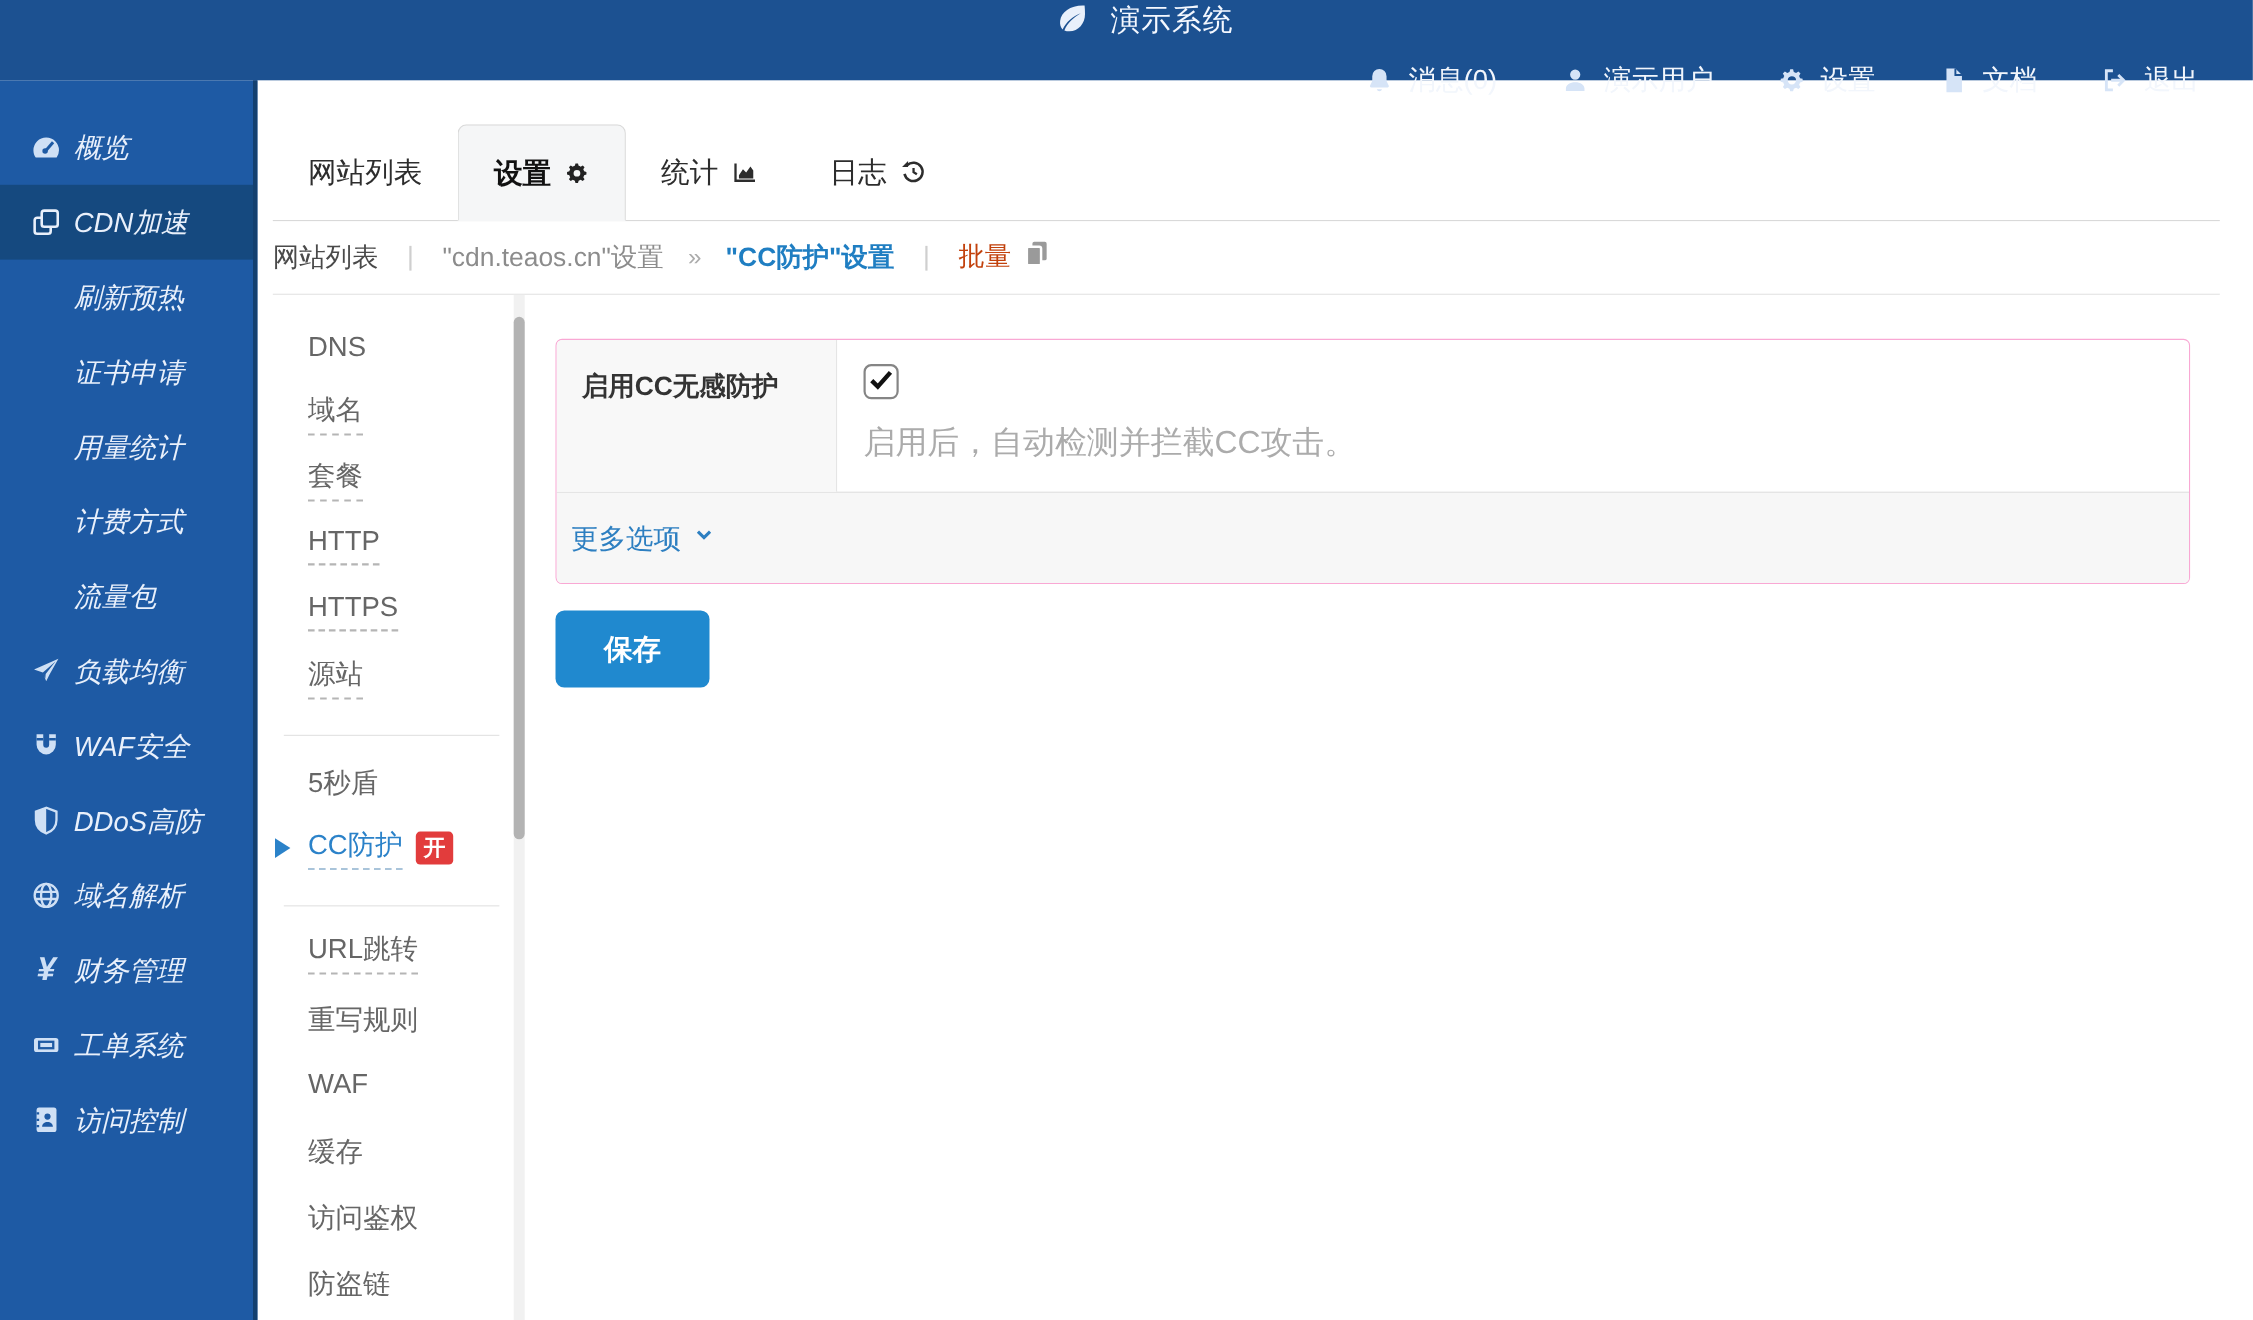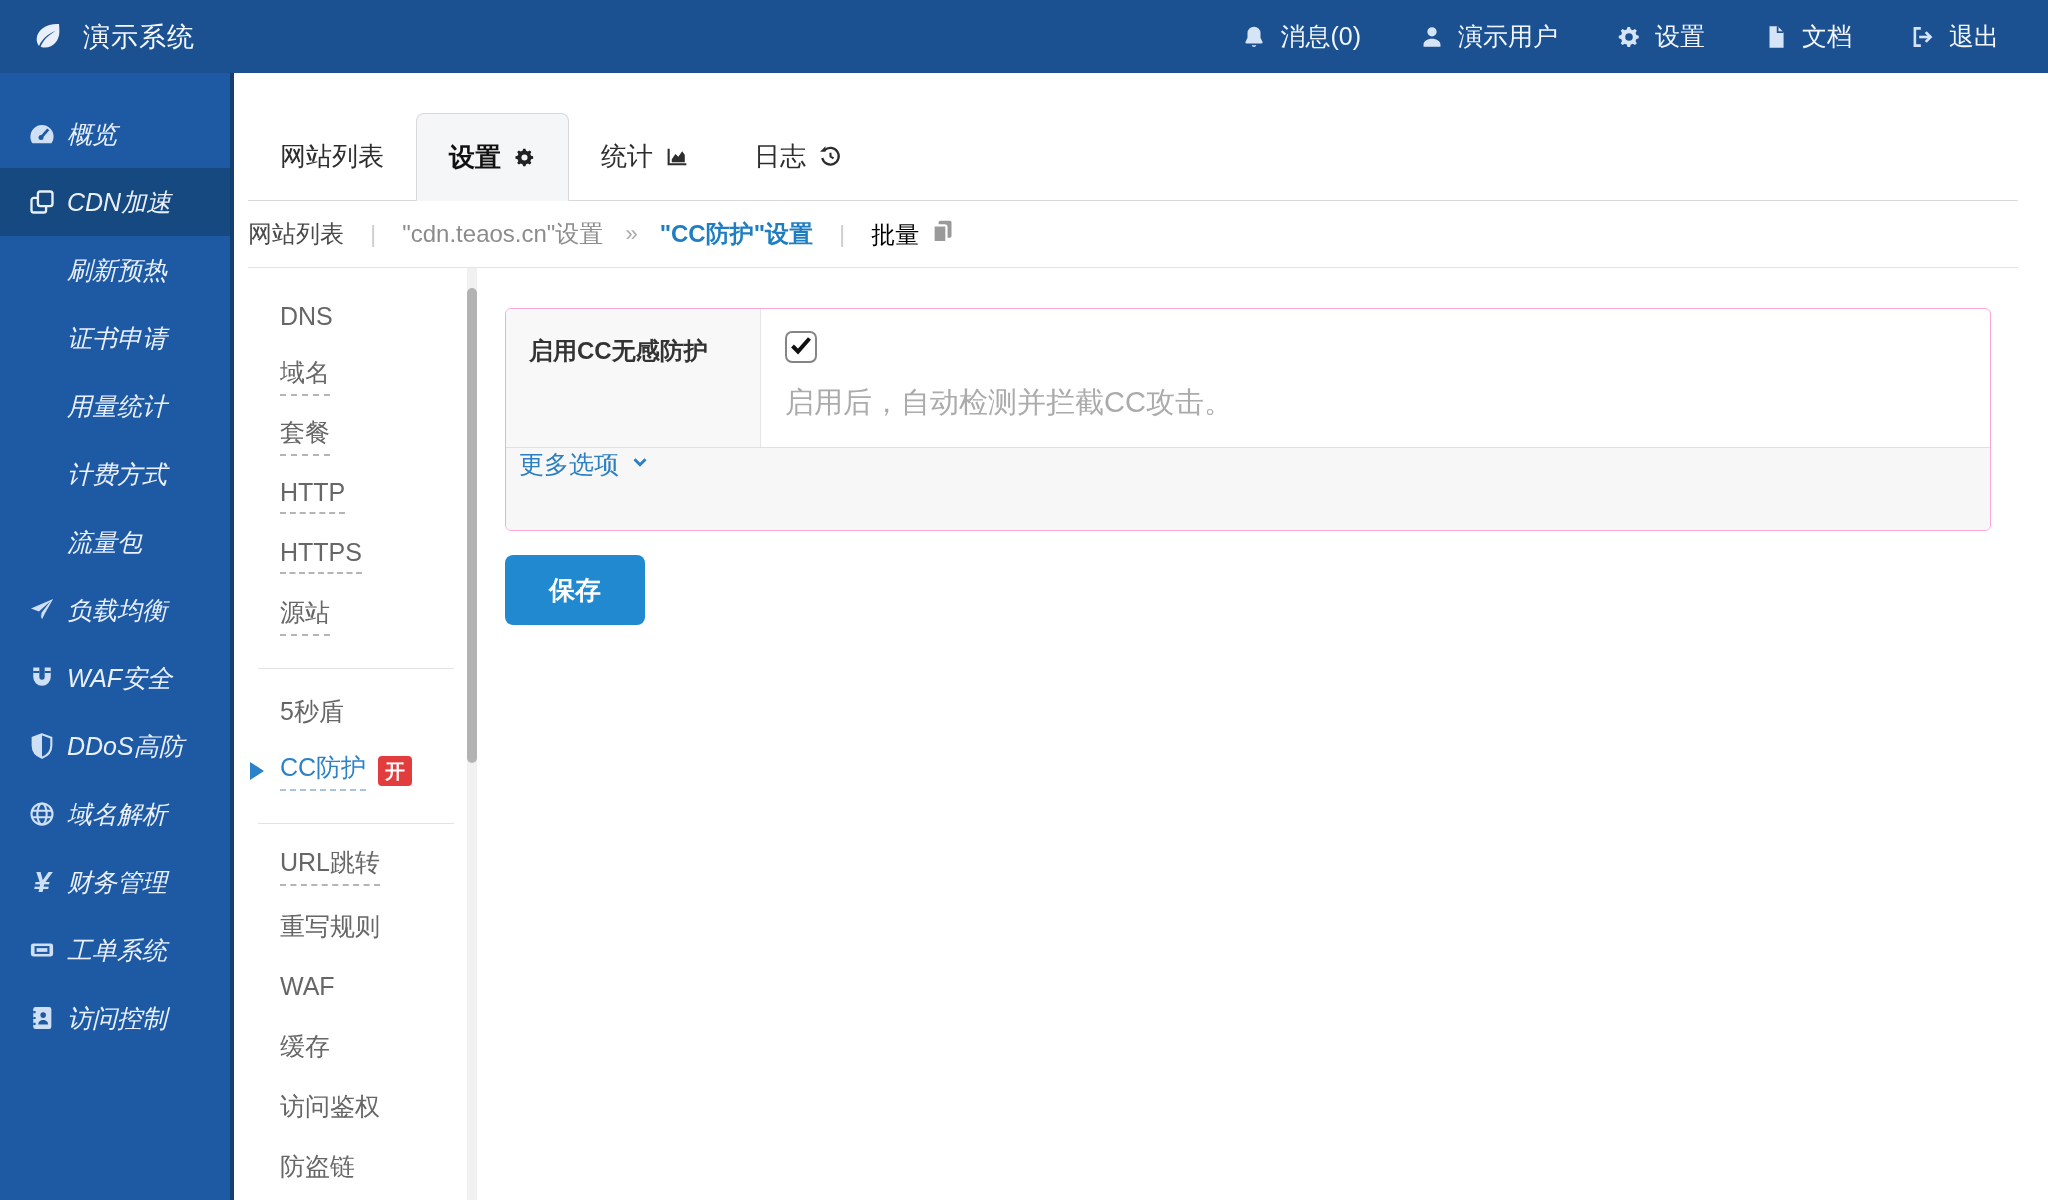--- a/index.html
+++ b/index.html
@@ -2,21 +2,21 @@
 <html><head>
 <meta charset="utf-8">
 <title>演示系统</title>
 <style>
   * { margin:0; padding:0; box-sizing:border-box; }
   html,body { width:2048px; height:1200px; overflow:hidden;
     font-family:"Liberation Sans","DejaVu Sans",sans-serif; background:#fff; color:#333; }
 
   
   .topbar { position:absolute; top:0; left:0; width:2048px; height:73px;
-    background:#1c5191; display:flex; align-items:center; z-index:30; }
+    background:#1c5191; display:flex; align-items:center; z-index:30;flex-direction:column; }
   .brand { display:flex; align-items:center; padding-left:33px; gap:20px; }
   .brand-title { color:#f4f8ff; font-size:27px; font-weight:500; letter-spacing:1px; }
   .topbar-menu { margin-left:auto; display:flex; align-items:center; padding-right:20px; }
   .topbar-item { display:flex; align-items:center; gap:13px; padding:0 29px; height:73px;
     color:#f2f6fc; font-size:25px; cursor:pointer; }
   .topbar-item svg { display:block; }
 
   
   .sidebar { position:absolute; top:73px; left:0; width:234px; height:1127px;
     background:#1e5aa4; border-right:4px solid #14406f; z-index:20; }
@@ -39,21 +39,21 @@
     margin-bottom:-1px; border-radius:8px 8px 0 0; font-weight:bold; color:#111; }
   .tab svg { display:block; }
 
   .breadcrumb { height:67px; display:flex; align-items:center; margin:0 30px 0 14px;
     border-bottom:1px solid #e3e3e3; font-size:24px; }
   .bc-first { color:#4a4a4a; cursor:pointer; }
   .bc-pipe { color:#cfcfcf; margin:0 26px; }
   .bc-prev { color:#8c8c8c; cursor:pointer; }
   .bc-arrow { color:#ababab; margin:0 22px; font-size:22px; }
   .bc-current { color:#1f7ec2; font-weight:bold; }
-  .bc-batch { color:#000000; display:flex; align-items:flex-end; gap:10px; cursor:pointer; }
+  .bc-batch { color:#c2410c; display:flex; align-items:flex-start; gap:10px; cursor:pointer; }
 
   .content-body { display:flex; height:932px; }
 
   
   .subnav { width:243px; flex-shrink:0; position:relative; padding:18px 0 0 13px; }
   .subnav ul { list-style:none; }
   .subnav li { height:60px; display:flex; align-items:center; padding-left:33px;
     font-size:25px; color:#666; cursor:pointer; position:relative; }
   .subnav li .dashed { border-bottom:2px dashed #b5b5b5; padding-bottom:5px; }
   .subnav li.active { color:#2b82c9; }
@@ -74,21 +74,21 @@
   .setting-box { border:1px solid #f9a8d4; border-radius:6px; overflow:hidden; background:#fff; }
   .setting-row { display:flex; min-height:137px; }
   .setting-label-cell { width:255px; flex-shrink:0; background:#f8f8f8;
     border-right:1px solid #e5e5e5; padding:26px 18px 0 23px; }
   .setting-label { font-size:24px; font-weight:bold; color:#333; }
   .setting-value-cell { flex:1; padding:22px 0 24px 24px; }
   .checkbox { width:32px; height:32px; border:2px solid #858585; border-radius:7px;
     background:#fff; display:flex; align-items:center; justify-content:center; cursor:pointer; }
   .help-text { margin-top:20px; font-size:29px; color:#ababab; }
   .more-row { background:#f7f7f7; border-top:1px solid #e0e0e0; height:83px;
-    display:flex; align-items:flex-start; padding-left:13px; }
+    display:flex; align-items:center; padding-left:13px; }
   .more-link { display:flex; align-items:center; gap:10px; color:#2d7fc1;
     font-size:25px; cursor:pointer; }
   .save-btn { margin-top:24px; width:140px; height:70px; background:#2089cf; border:none;
     border-radius:8px; color:#fff; font-size:26px; font-weight:bold; cursor:pointer;
     font-family:inherit; display:flex; align-items:center; justify-content:center; }
 </style>
 </head>
 <body>
 
 <div class="topbar">

